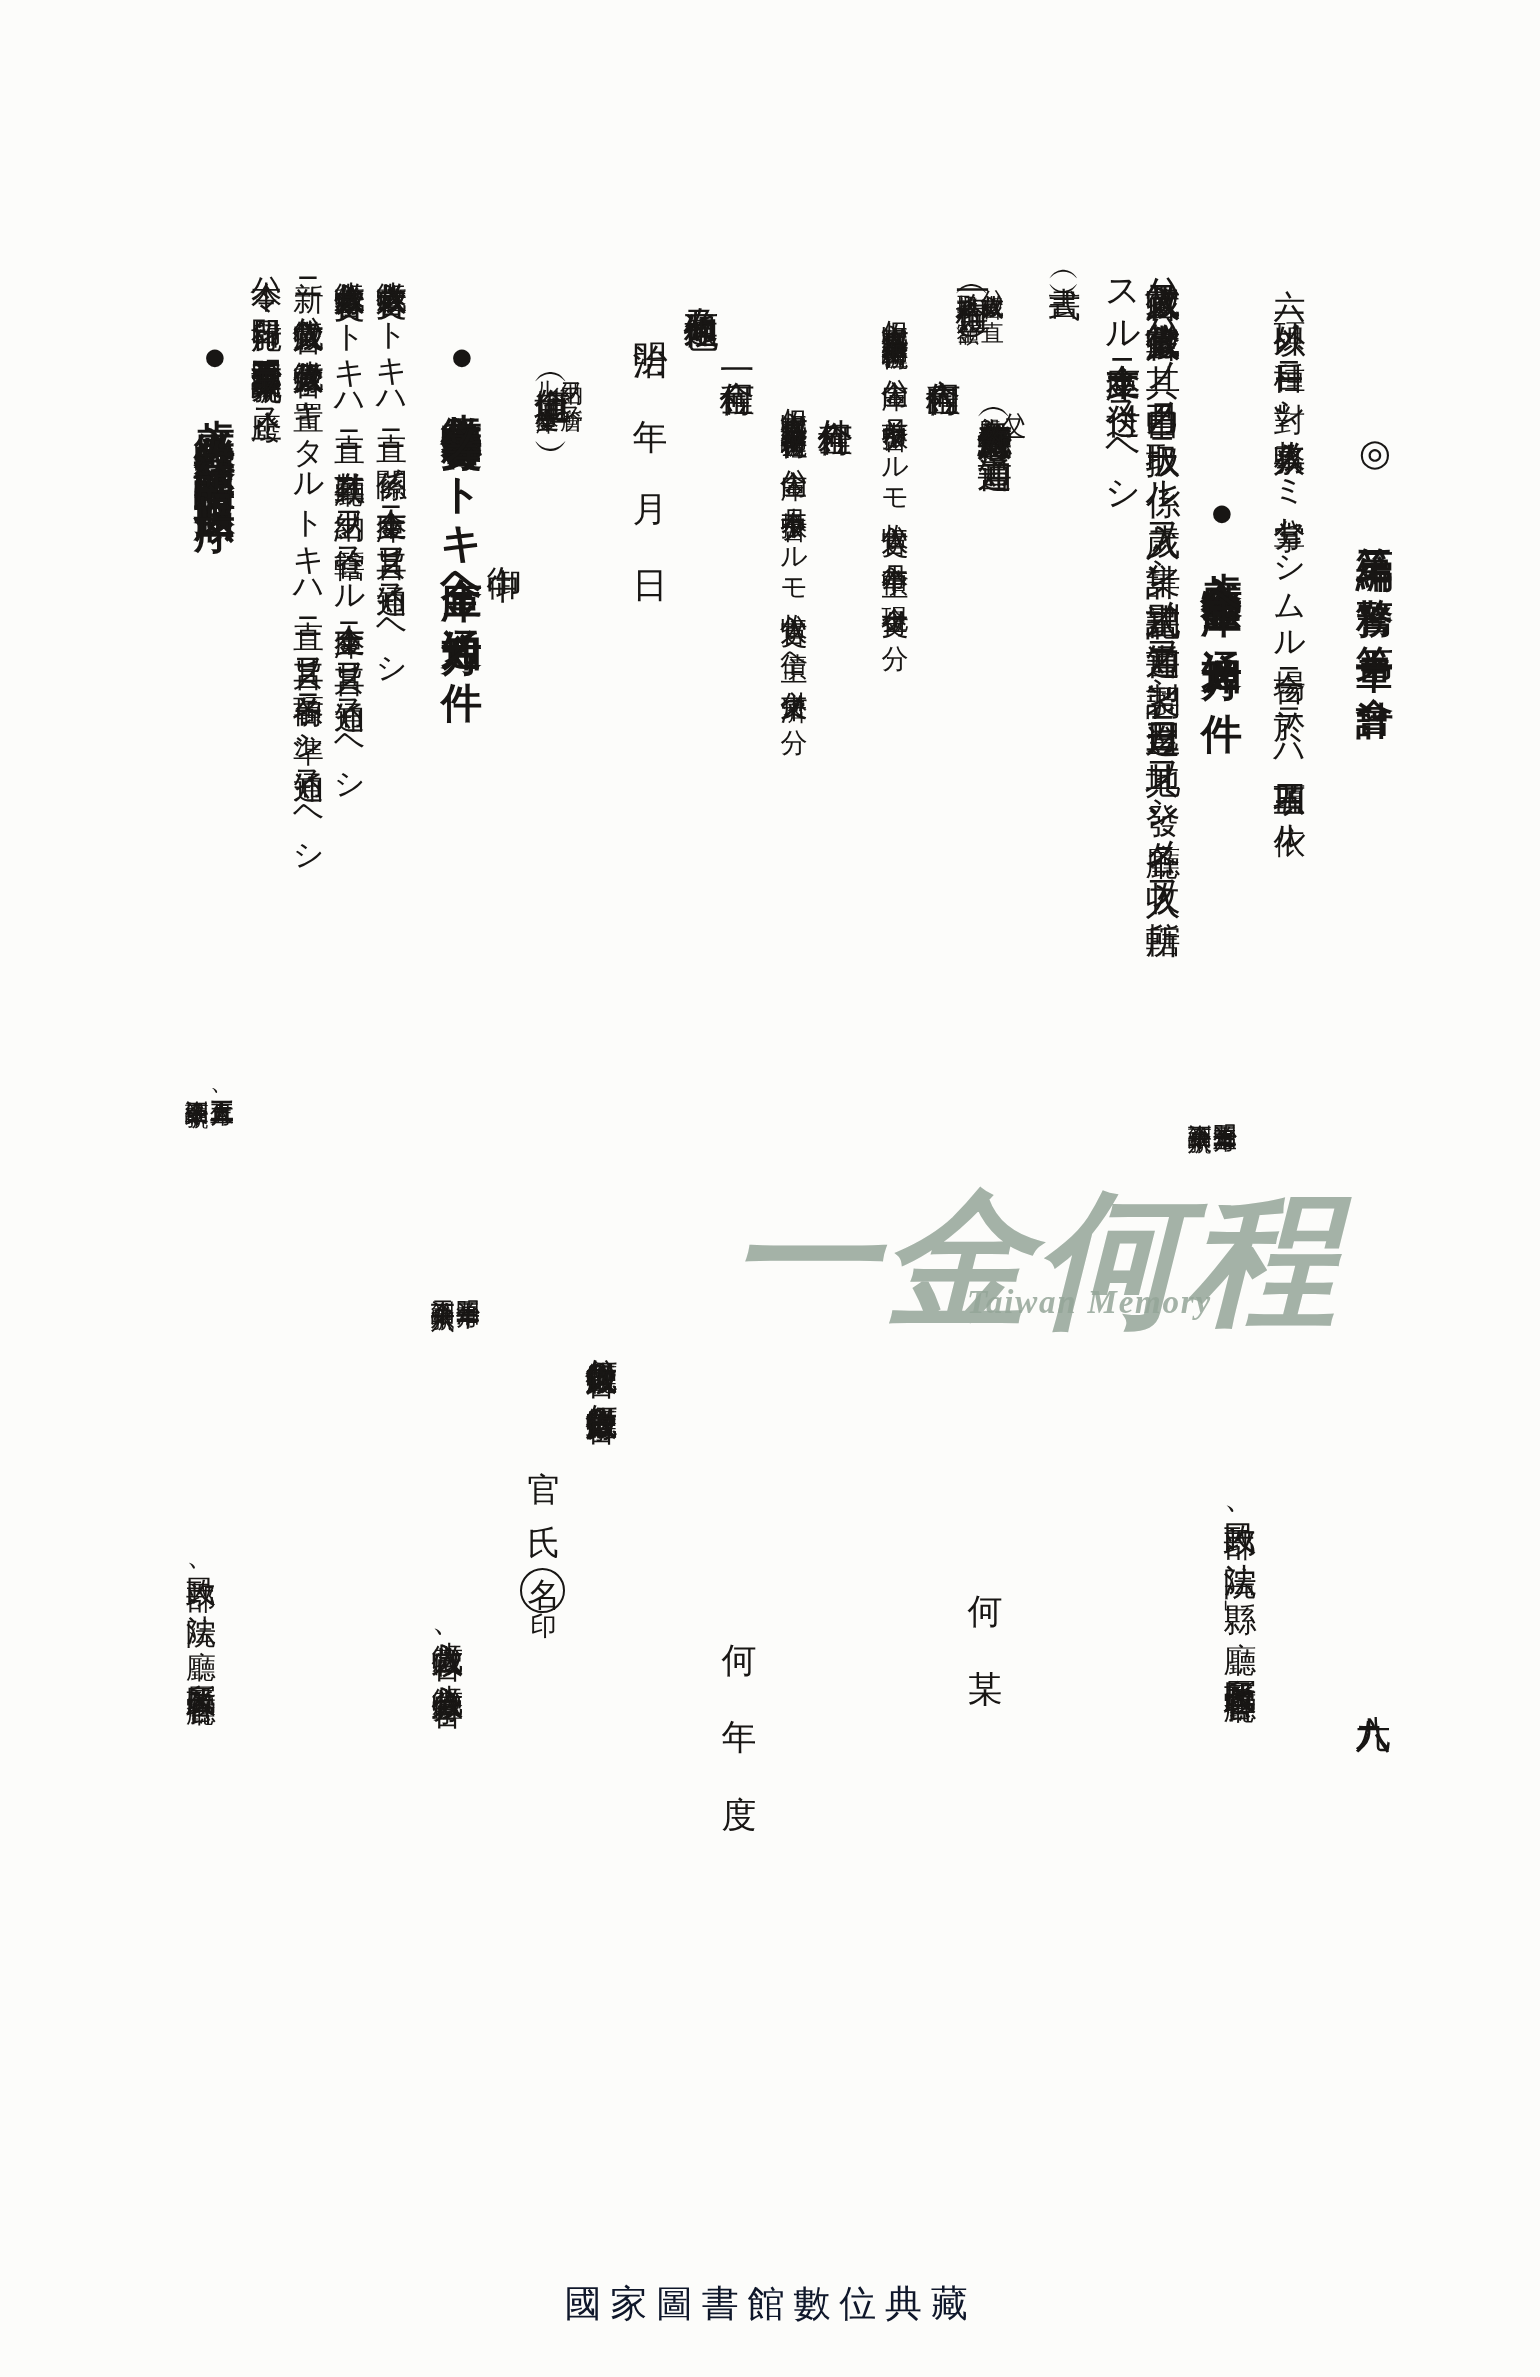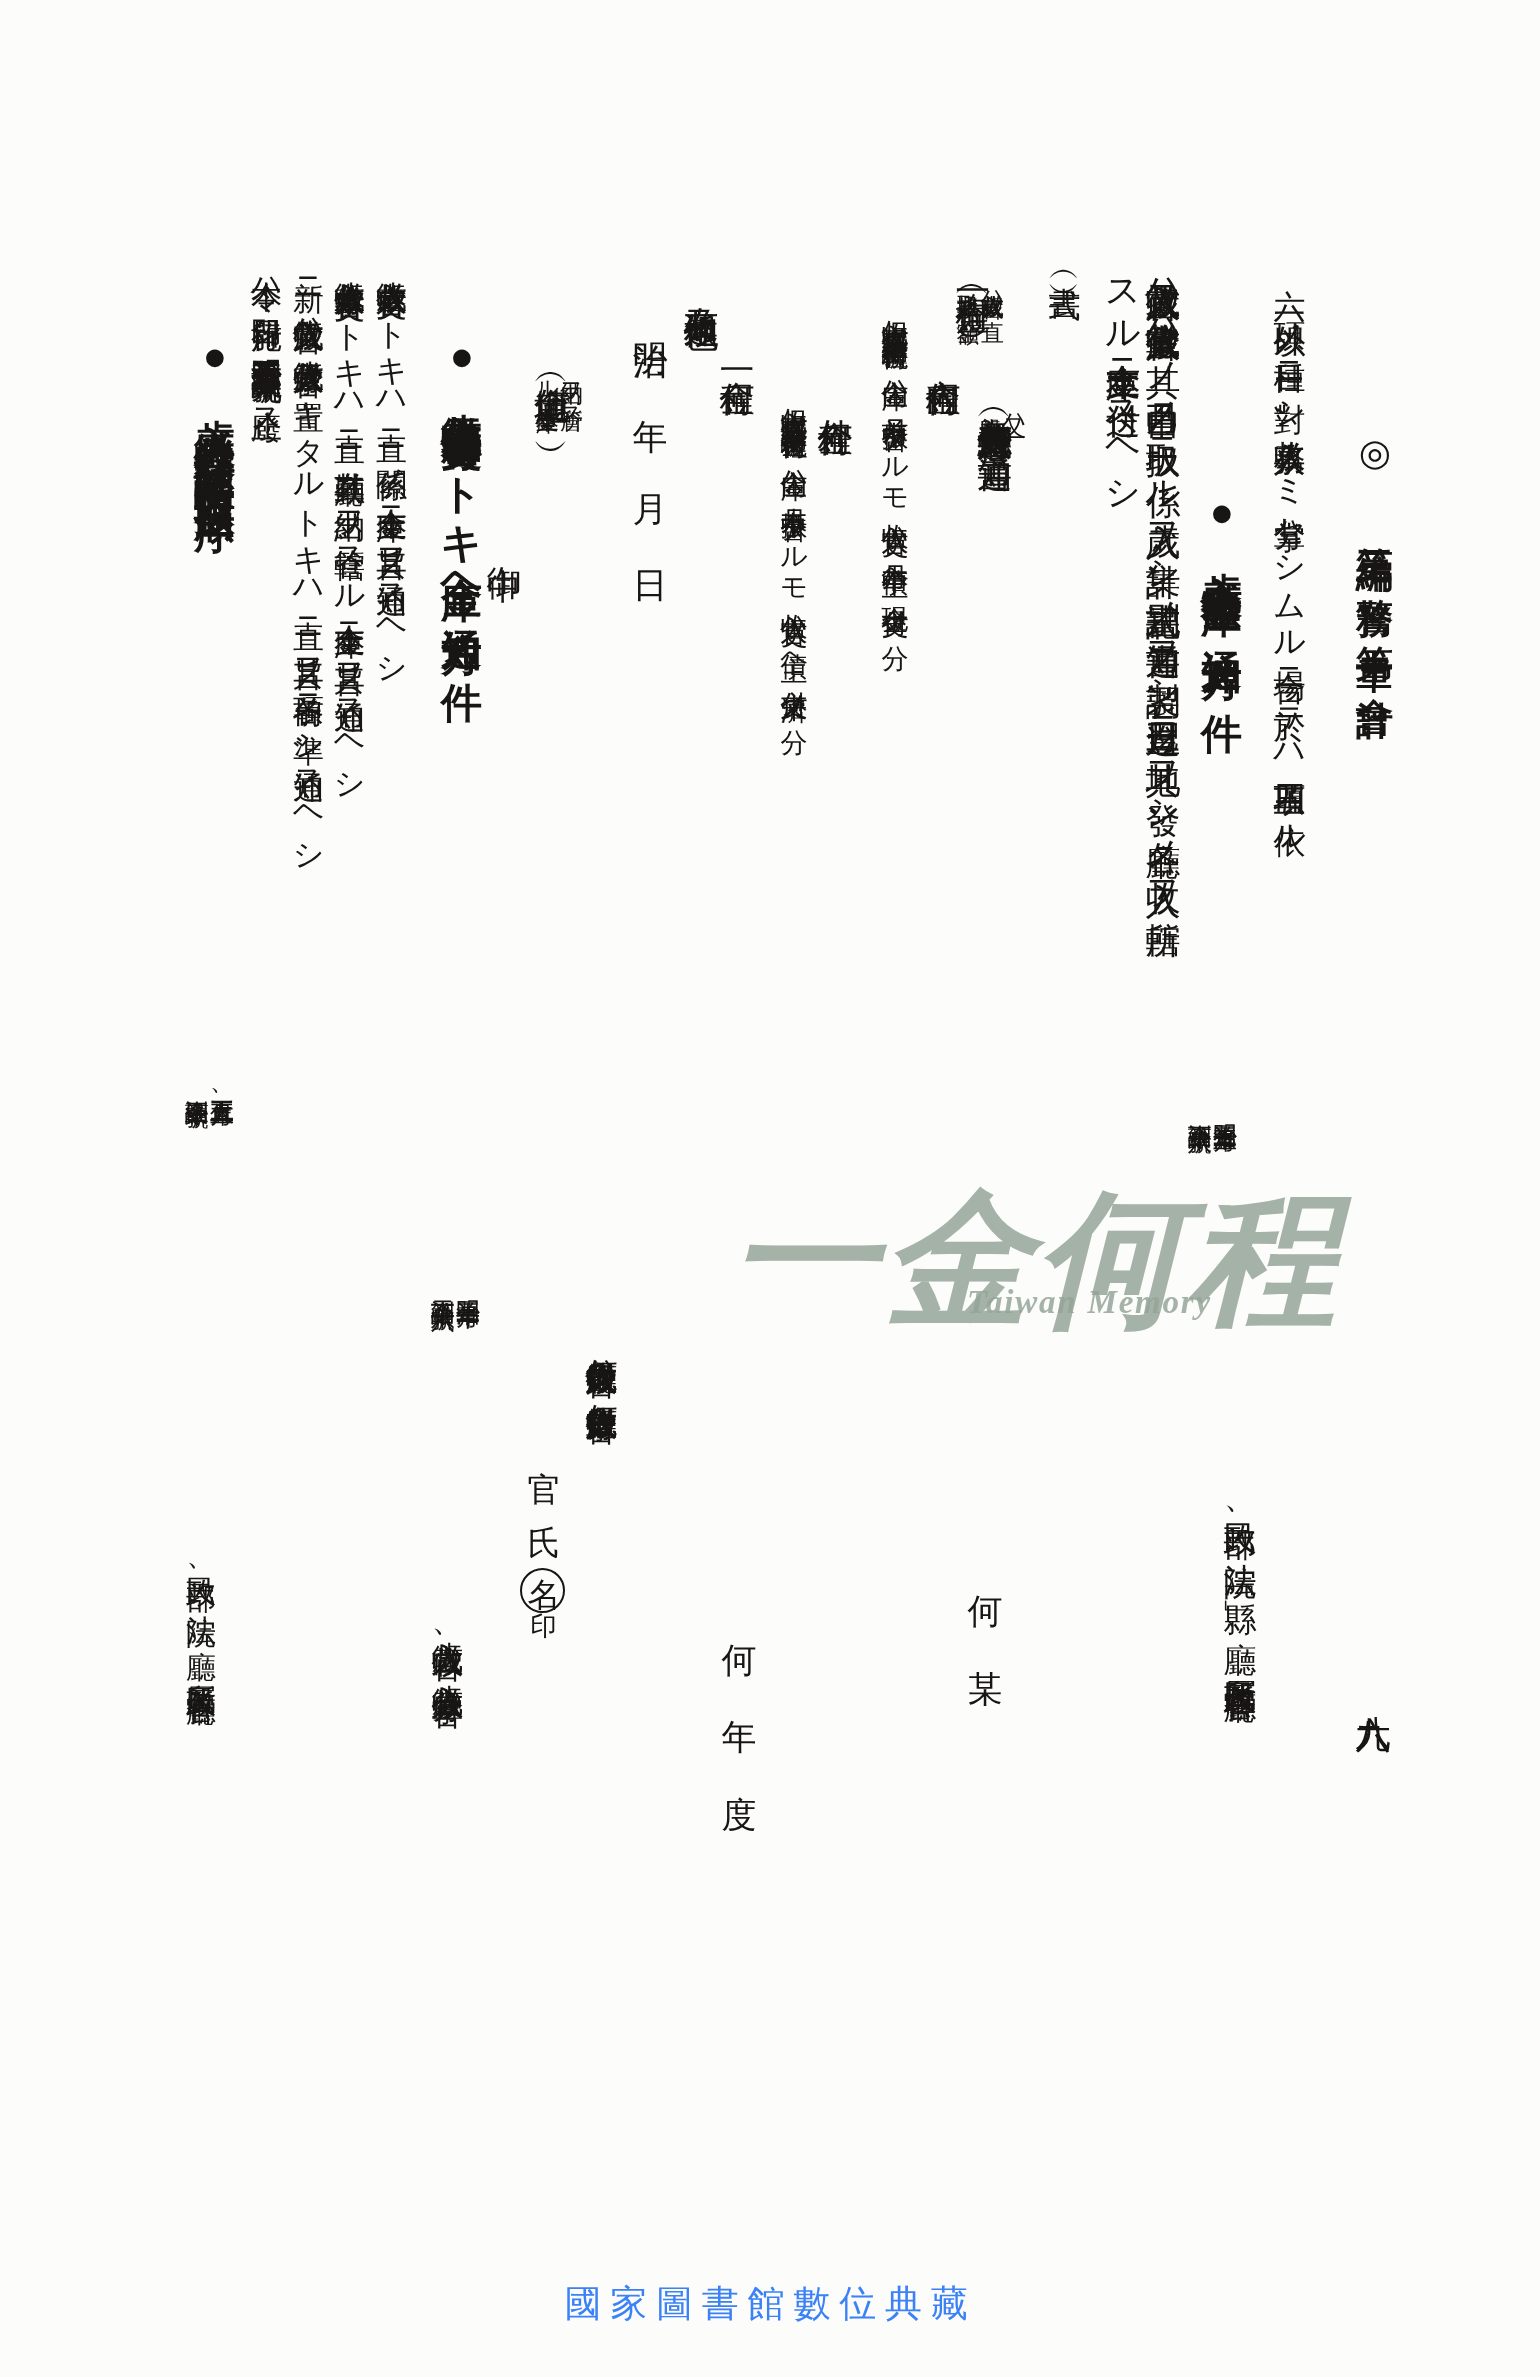--- a/index.html
+++ b/index.html
@@ -69,21 +69,21 @@
     font-weight:bold;
     font-style:italic;
     letter-spacing:1.8px;
   }
   .caption{
     position:absolute;
     left:0;right:0;top:2279px;
     text-align:center;
     font-size:37px;
     letter-spacing:8.8px;
-    color:#3b82f6;
+    color:#0f172a;
     z-index:2;
   }
 </style>
 </head>
 <body>
 
 <div id="page">
 
   <div class="wm wm-zh">一金何程</div>
   <div class="wm wm-en">Taiwan Memory</div>

